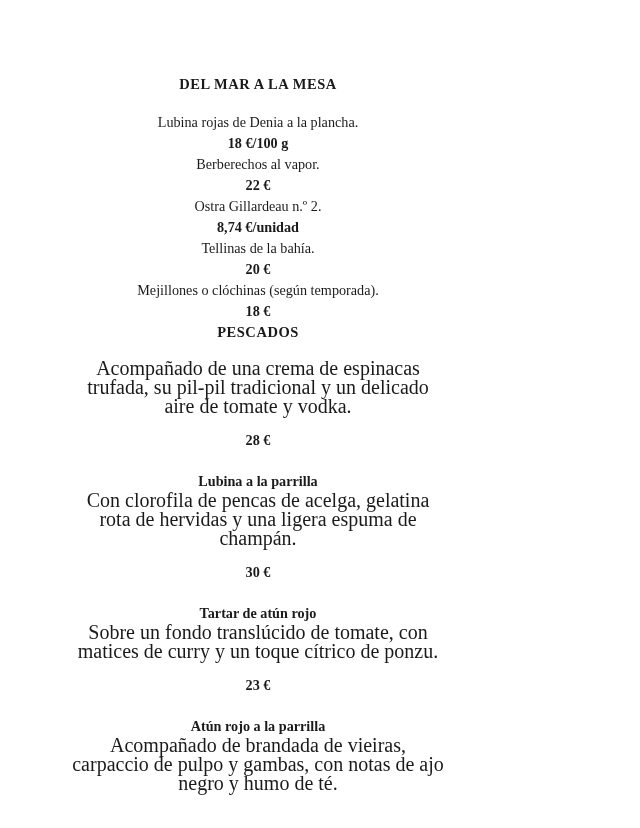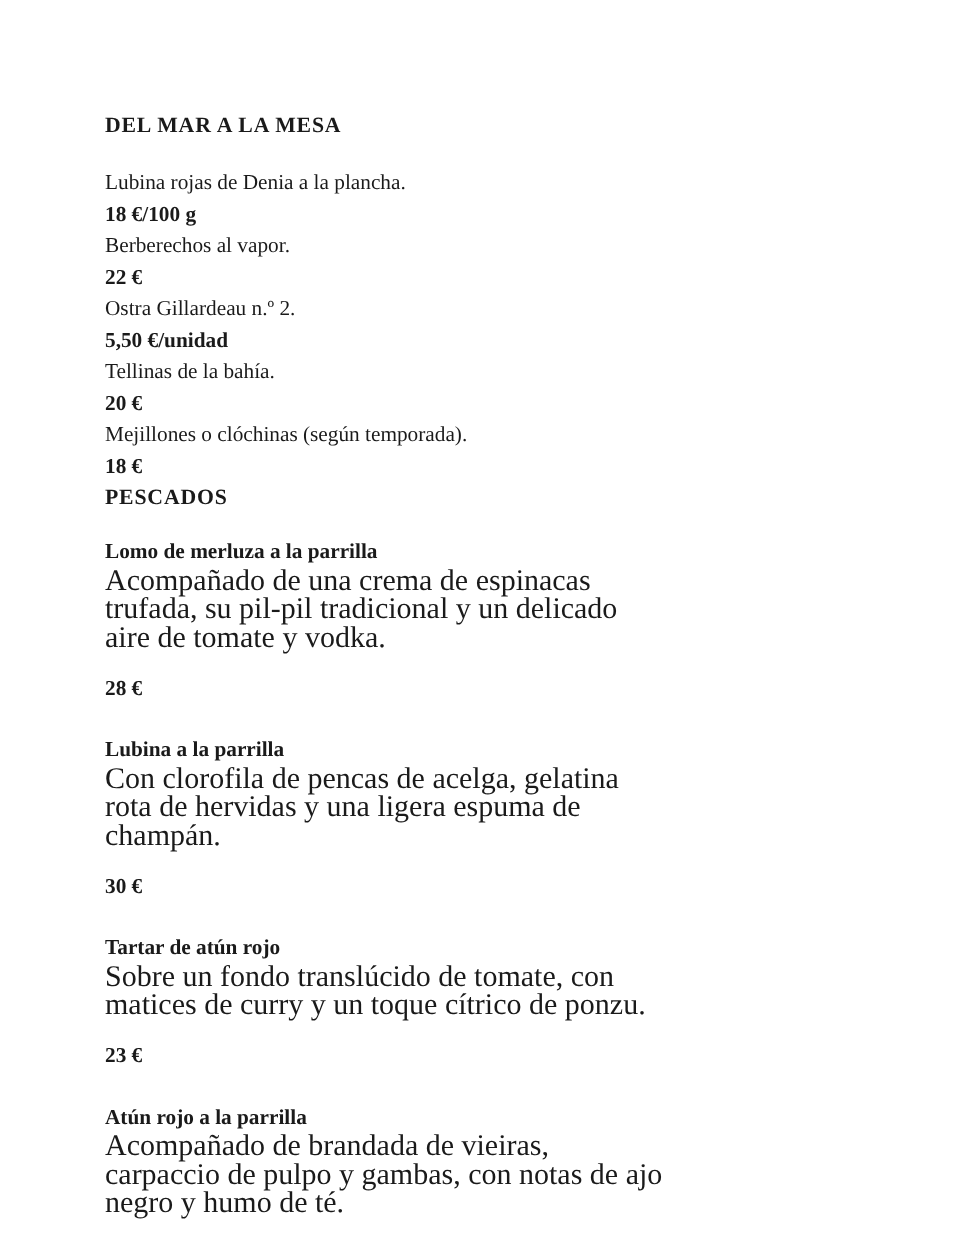--- a/index.html
+++ b/index.html
@@ -14,21 +14,21 @@
     color: #1a1a1a;
     -webkit-font-smoothing: antialiased;
     overflow: hidden;
   }
   .page {
     width: 516px;
     height: 828px;
     position: relative;
     box-sizing: border-box;
     padding: 0 70px;
-    text-align: left;
+    text-align: center;
   }
 
   
   .section-one {
     padding-top: 74px;
   }
   .section-title {
     font-size: 14.5px;
     font-weight: bold;
     letter-spacing: 0.55px;
@@ -107,39 +107,38 @@
       <li class="compact-item">
         <p class="compact-desc">Lubina rojas de Denia a la plancha.</p>
         <p class="compact-price">18 €/100 g</p>
       </li>
       <li class="compact-item">
         <p class="compact-desc">Berberechos al vapor.</p>
         <p class="compact-price">22 €</p>
       </li>
       <li class="compact-item">
         <p class="compact-desc">Ostra Gillardeau n.º 2.</p>
-        <p class="compact-price">5,50 €/unidad</p>
+        <p class="compact-price">8,74 €/unidad</p>
       </li>
       <li class="compact-item">
         <p class="compact-desc">Tellinas de la bahía.</p>
         <p class="compact-price">20 €</p>
       </li>
       <li class="compact-item">
         <p class="compact-desc">Mejillones o clóchinas (según temporada).</p>
         <p class="compact-price">18 €</p>
       </li>
     </ul>
   </div>
 
   <div class="section-two">
     <h2 class="section-title">PESCADOS</h2>
 
     <ul class="dish-list">
       <li class="dish-item">
-        <p class="dish-name">Lomo de merluza a la parrilla</p>
         <p class="dish-desc">Acompañado de una crema de espinacas trufada, su pil-pil tradicional y un delicado aire de tomate y vodka.</p>
         <p class="dish-price">28 €</p>
       </li>
       <li class="dish-item">
         <p class="dish-name">Lubina a la parrilla</p>
         <p class="dish-desc">Con clorofila de pencas de acelga, gelatina rota de hervidas y una ligera espuma de champán.</p>
         <p class="dish-price">30 €</p>
       </li>
       <li class="dish-item">
         <p class="dish-name">Tartar de atún rojo</p>

